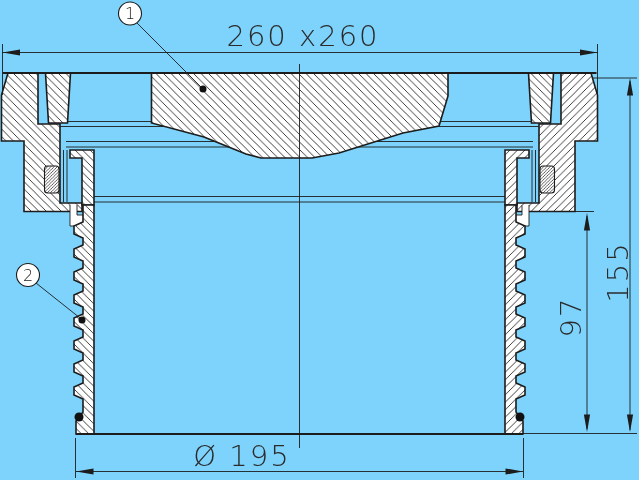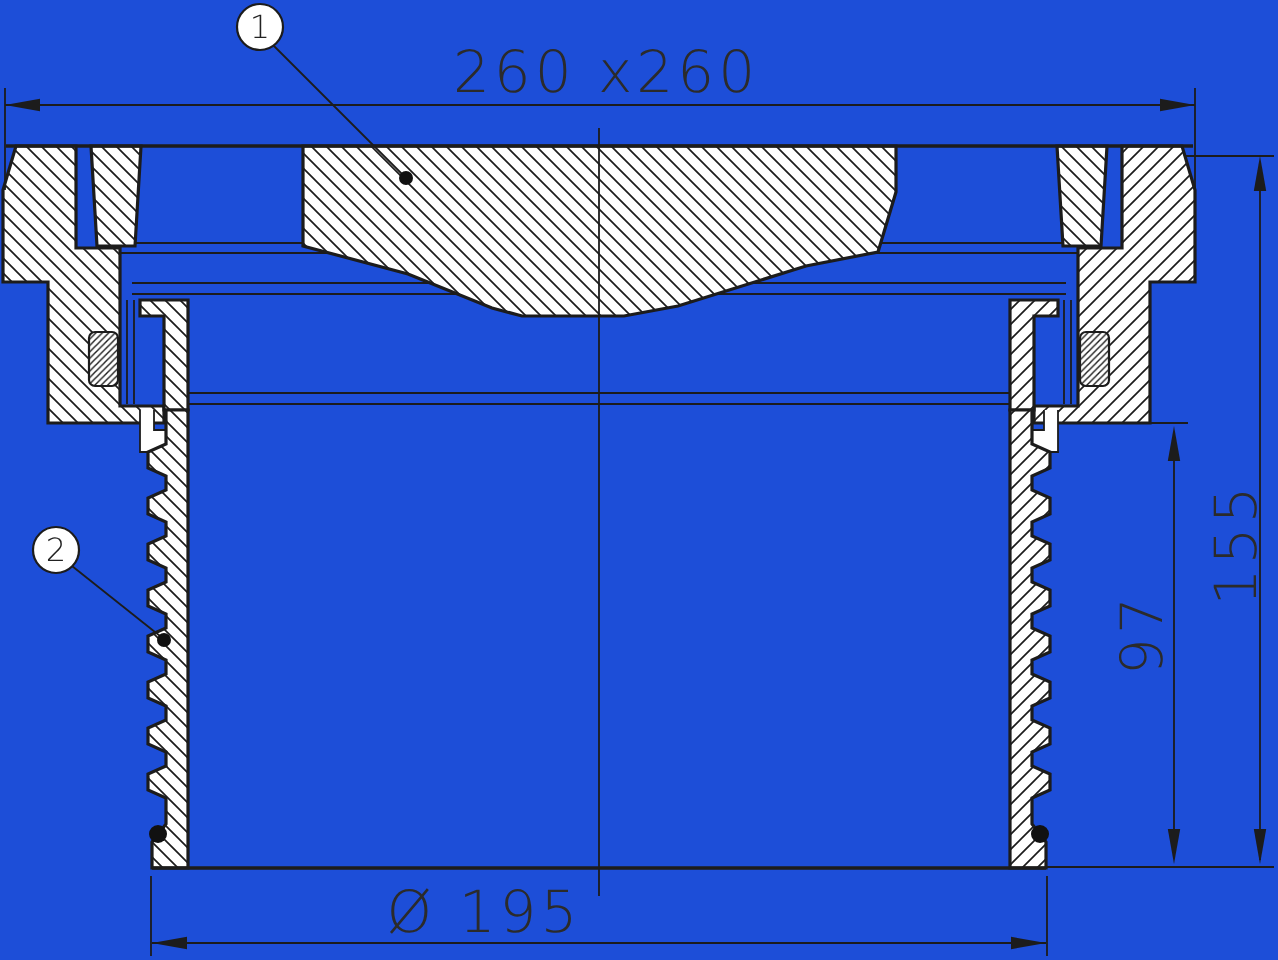--- a/index.html
+++ b/index.html
@@ -1,16 +1,16 @@
 <!DOCTYPE html>
 <html><head>
 <meta charset="utf-8">
 <style>
   html,body{margin:0;padding:0;background:#fff;}
-  .canvas{position:relative;width:639px;height:480px;background:#1d4ed8;overflow:hidden;}
+  .canvas{position:relative;width:639px;height:480px;background:#7dd3fc;overflow:hidden;}
   svg{display:block;}
   .outline{fill:#fff;stroke:#1c1c1c;stroke-width:1.6;stroke-linejoin:miter;}
   .thin{stroke:#1c1c1c;stroke-width:0.9;fill:none;}
   .thick{stroke:#1c1c1c;stroke-width:1.8;fill:none;}
   .arrow{fill:#1c1c1c;stroke:none;}
   .dot{fill:#111;stroke:none;}
   .dim-text{font-family:"DejaVu Sans",sans-serif;font-size:29px;font-weight:300;fill:#2b2b2b;letter-spacing:2px;}
   .callout-text{font-family:"DejaVu Sans",sans-serif;font-size:16px;font-weight:300;fill:#222;}
 </style>
 </head>

